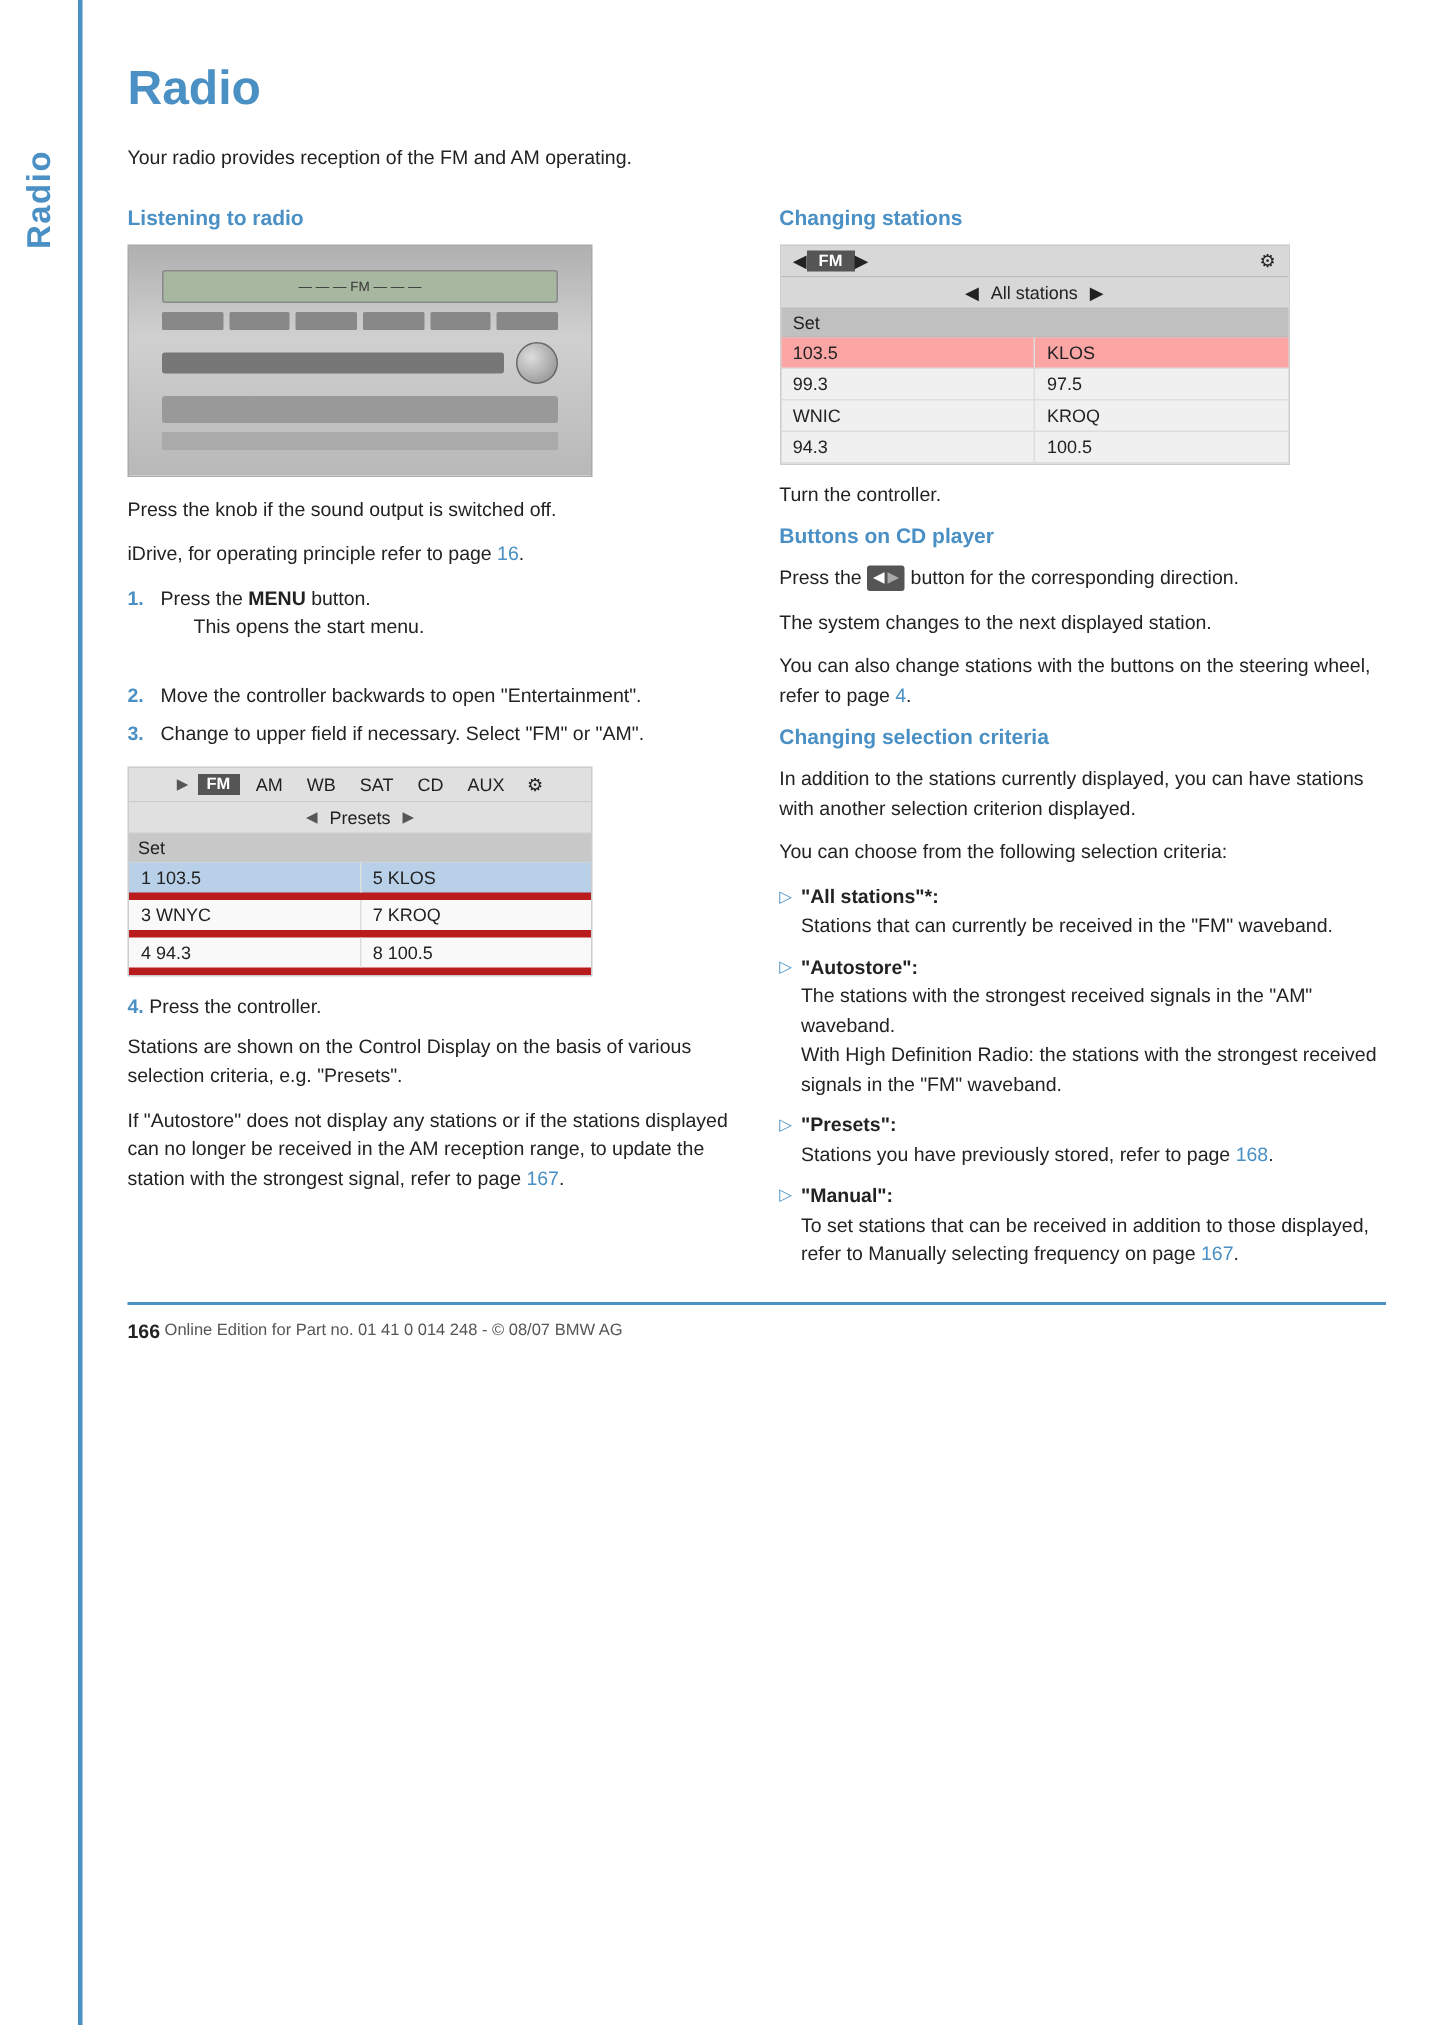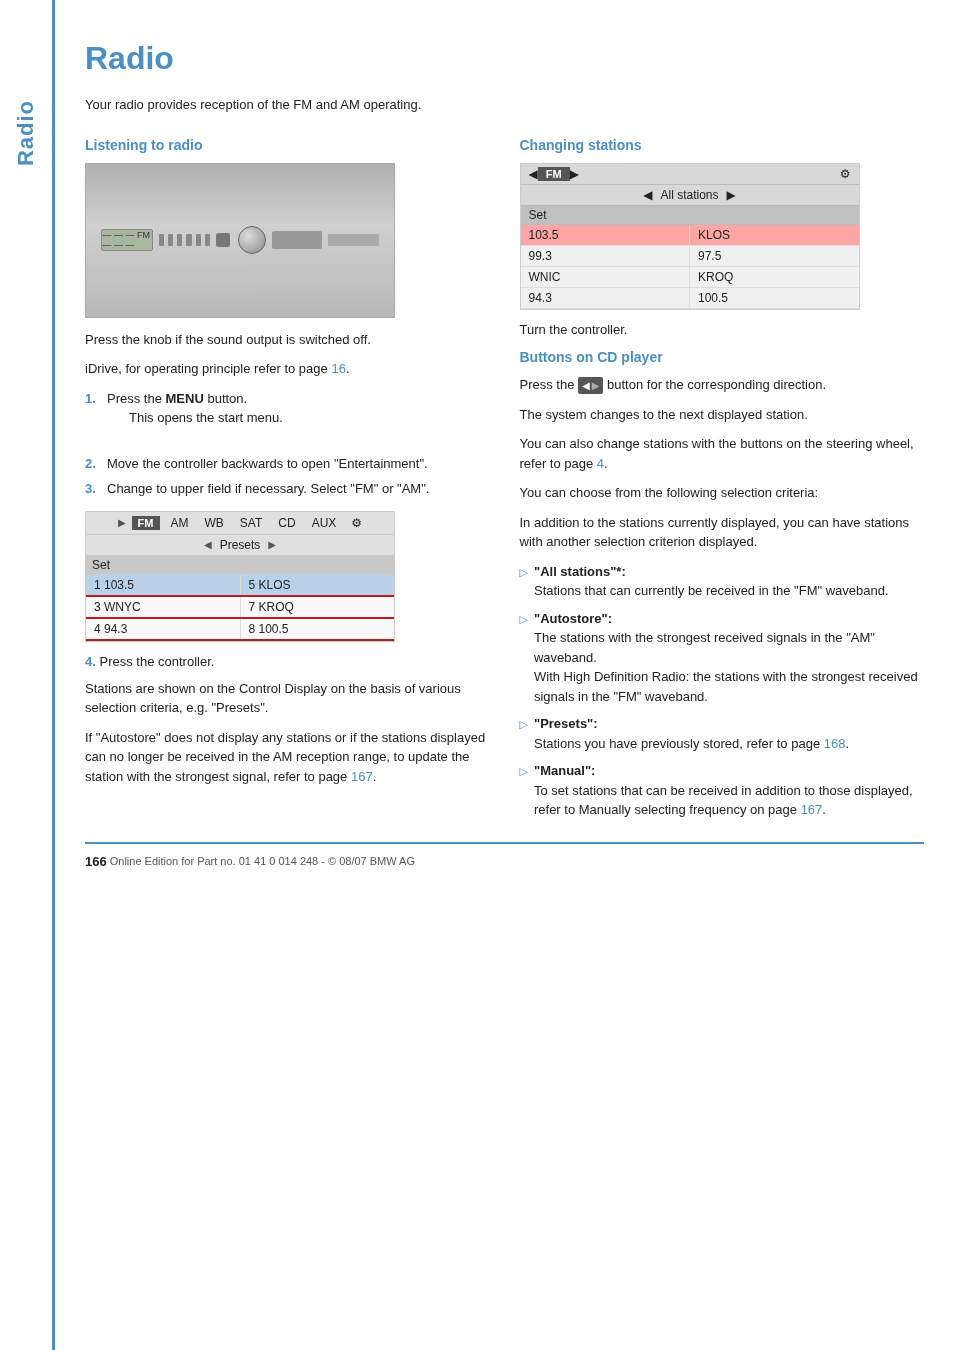--- a/index.html
+++ b/index.html
@@ -97,21 +97,21 @@
       background: linear-gradient(180deg, #b0b0b0 0%, #d0d0d0 40%, #b8b8b8 100%);
       display: flex;
       flex-direction: column;
       align-items: center;
       justify-content: center;
     }
     
     .radio-device {
       width: 90%;
       display: flex;
-      flex-direction: row;
+      flex-direction: column;
       gap: 6px;
       align-items: center;
     }
     .radio-display-row {
       width: 95%;
       height: 22px;
       background: #a8b8a0;
       border: 1px solid #888;
       border-radius: 2px;
       display: flex;
@@ -210,21 +210,21 @@
       font-size: 12px;
     }
     .station-set-row {
       background: #c8c8c8;
       padding: 2px 6px;
       font-size: 12px;
       border-bottom: 1px solid #ccc;
     }
     .station-row {
       display: flex;
-      border-bottom: 2px solid #b91c1c;
+      border-bottom: 5px solid #b91c1c;
     }
     .station-cell {
       flex: 1;
       padding: 3px 8px;
       border-right: 1px solid #ddd;
       font-size: 12px;
     }
     .station-cell:last-child {
       border-right: none;
     }
@@ -480,22 +480,23 @@
           <span>Press the </span><span class="inline-btn">
               <span class="arr">◀</span>
               <span class="arr" style="color:#aaa;">▶</span>
             </span><span> button for the corresponding direction.</span>
         </p>
         <p class="desc-para">The system changes to the next displayed station.</p>
         <p class="desc-para">
           <span>You can also change stations with the buttons on the steering wheel, refer to page </span><a class="page-link">4</a><span>.</span>
         </p>
 
+        <div class="section-heading" style="margin-top:10px;">Changing selection criteria</div>
+        <p class="desc-para">In addition to the stations currently displayed, you can have stations with another selection criterion displayed.</p>
         <p class="desc-para">You can choose from the following selection criteria:</p>
-        <p class="desc-para">In addition to the stations currently displayed, you can have stations with another selection criterion displayed.</p>
 
         <ul class="bullet-list">
           <li>
             <span class="bullet-arrow">▷</span>
             <div class="bullet-content">
               <span class="bullet-title">"All stations"*:</span><br>
               <span>Stations that can currently be received in the "FM" waveband.</span>
             </div>
           </li>
           <li>

